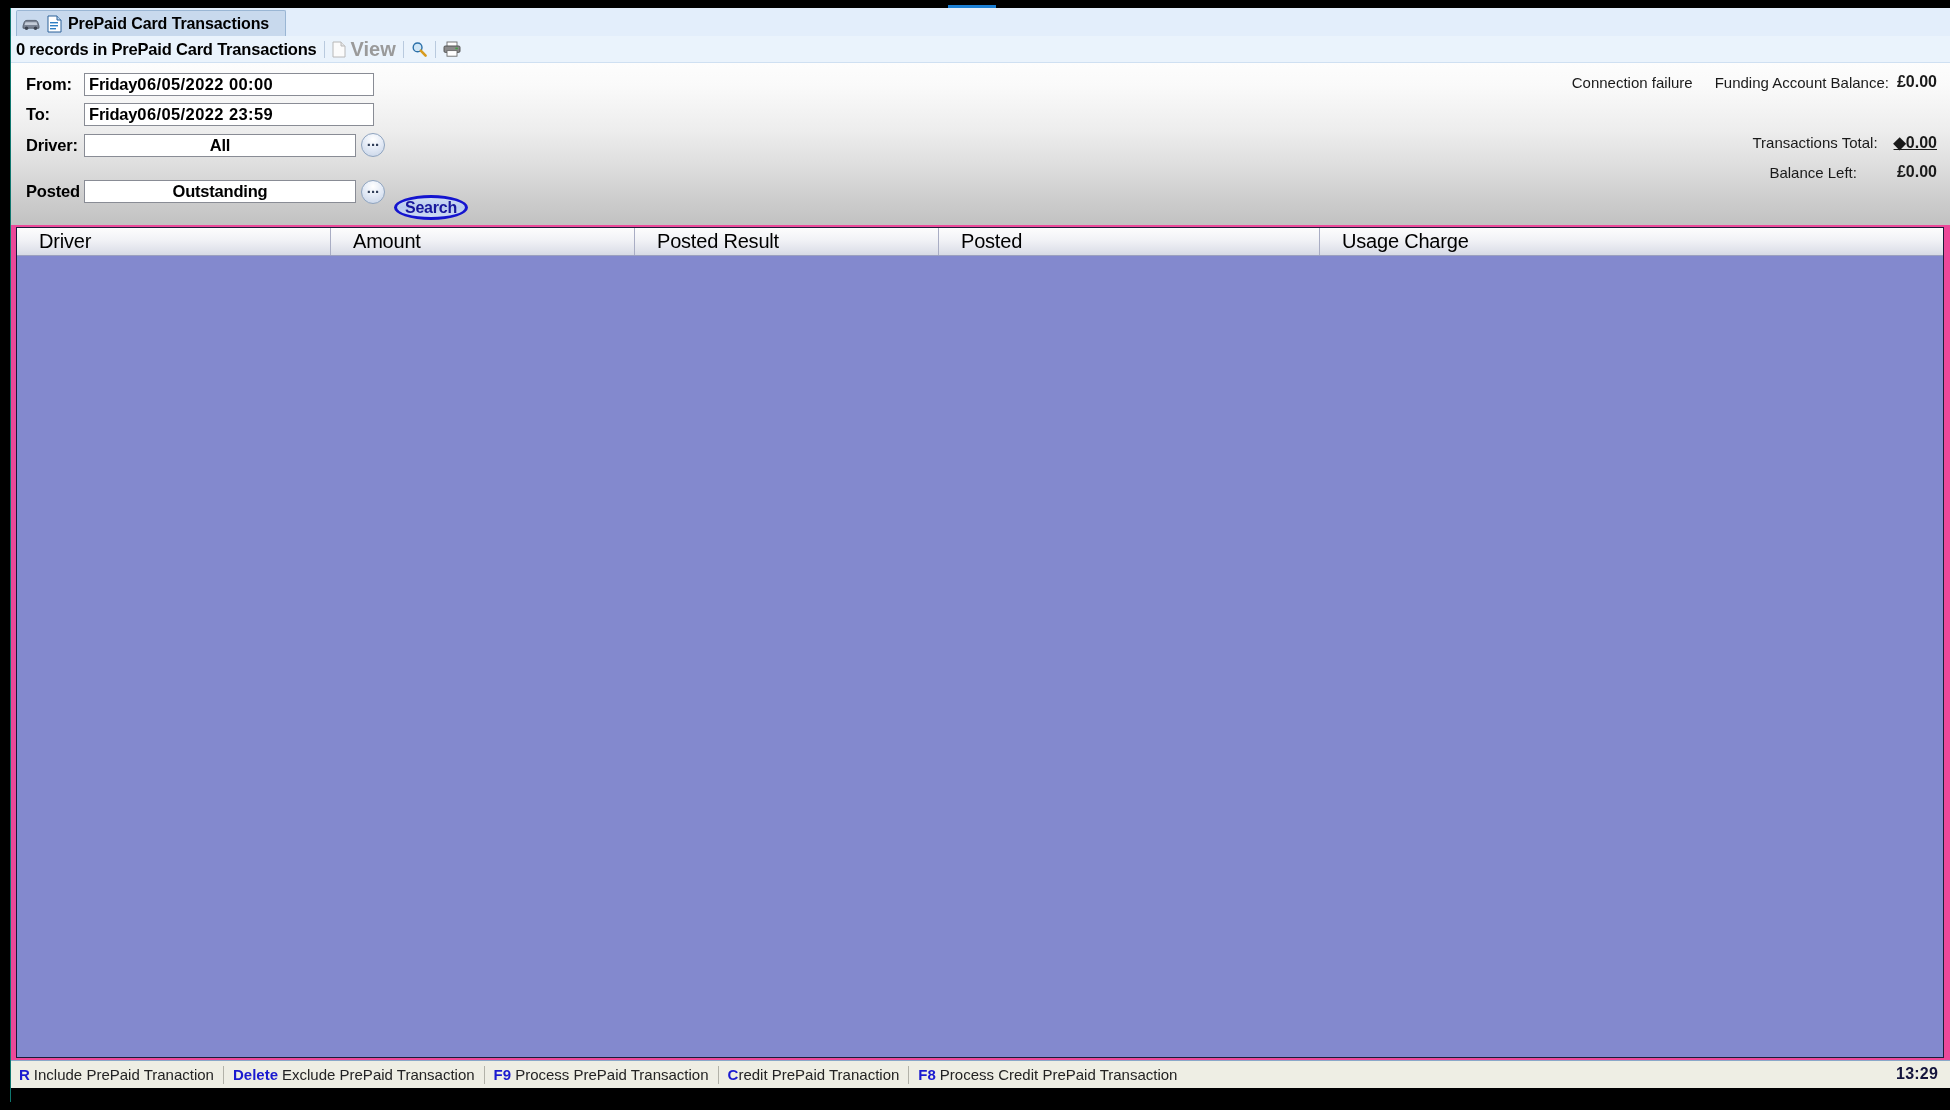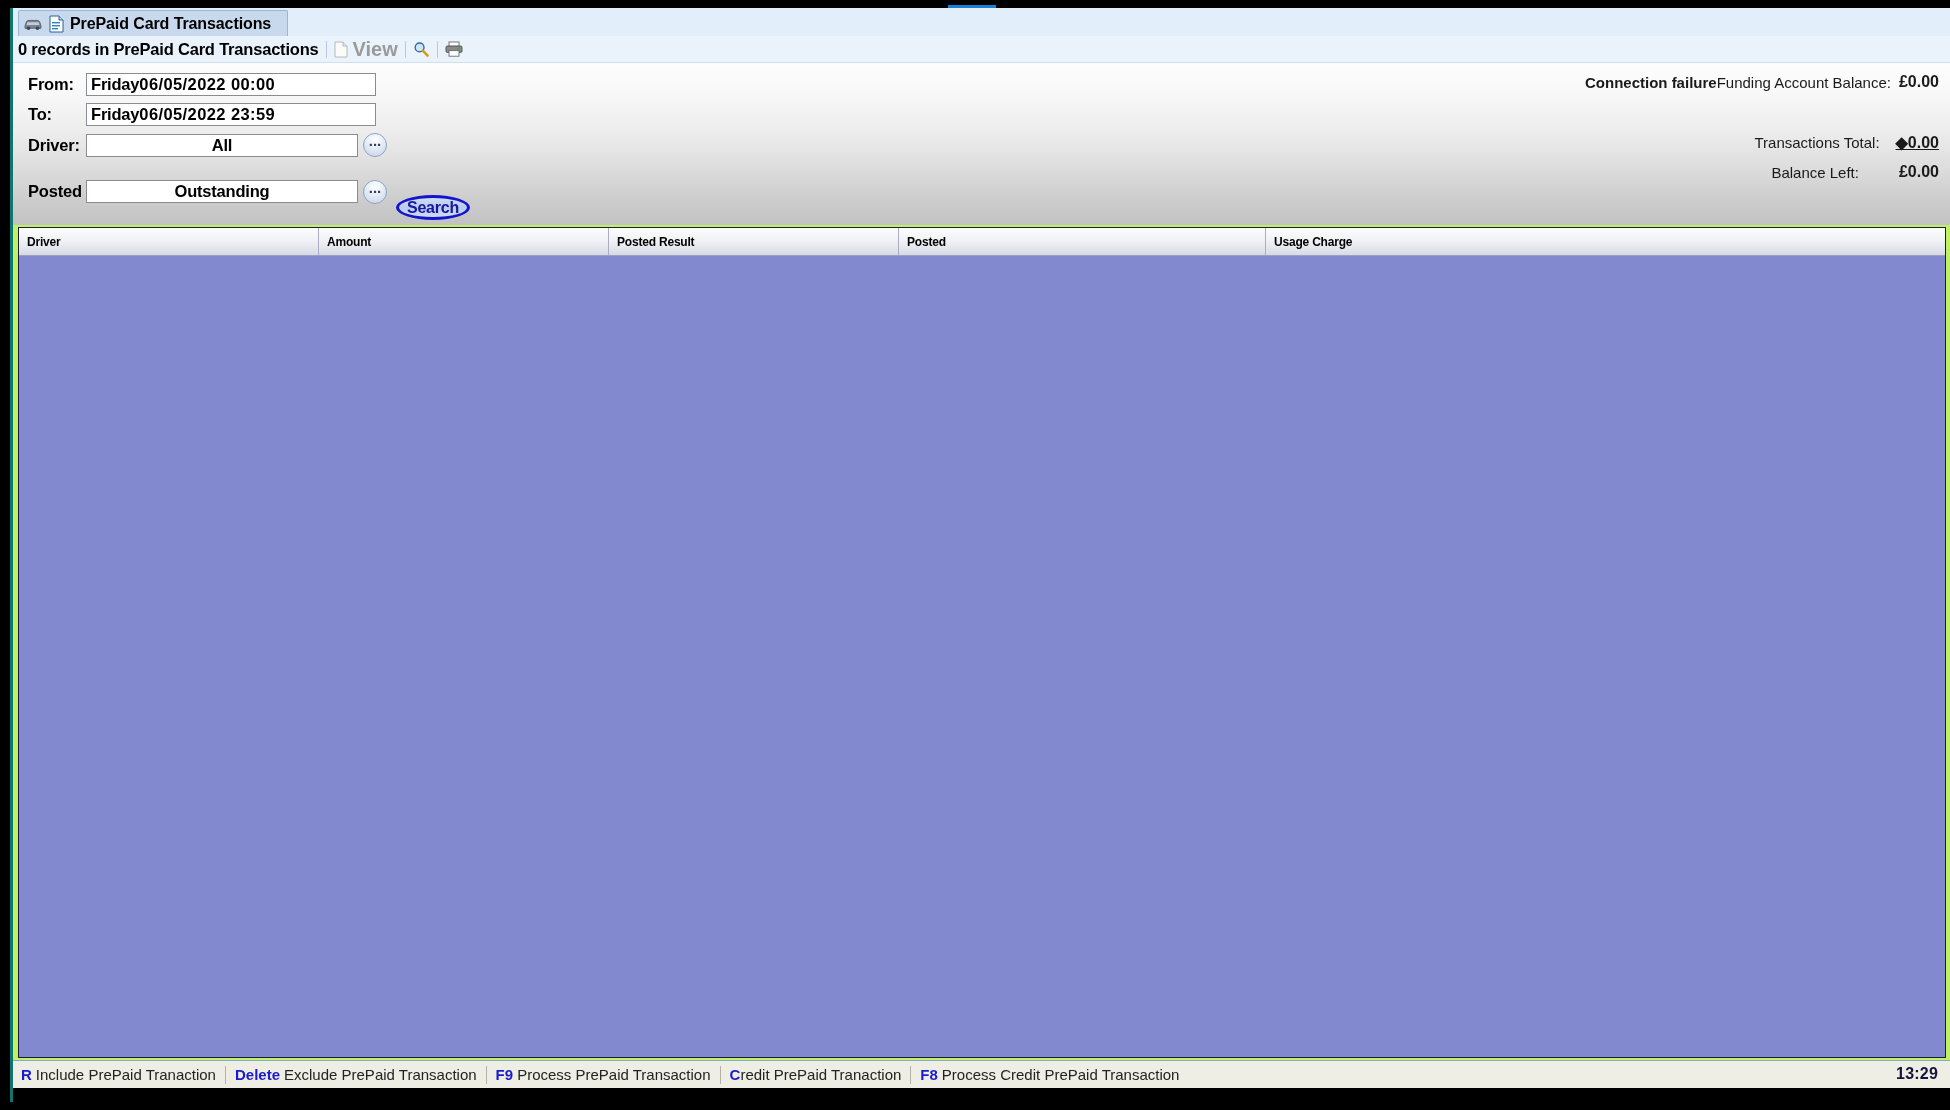--- a/index.html
+++ b/index.html
@@ -21,22 +21,22 @@
     position: absolute; left: 948px; top: 5px;
     width: 48px; height: 4px;
     background: #1b7fd4;
   }
 
   
   #window {
     position: absolute;
     left: 10px; top: 8px;
     width: 1940px; height: 1094px;
-    background: #bef264;
-    border-left: 3px solid #0f766e;
+    background: #ec4899;
+    border-left: 1px solid #0f766e;
   }
 
   
   #tabbar {
     position: absolute; left: 0; top: 0;
     width: 1940px; height: 28px;
     background: #e3eefb;
   }
   #tab-active {
     position: absolute; left: 5px; top: 2px;
@@ -160,25 +160,26 @@
   }
   #grid-head {
     height: 28px; width: 100%;
     display: flex;
     background: linear-gradient(to bottom, #fdfdfd 0%, #f1f2f6 45%, #e2e4ec 80%, #d7dae5 100%);
     border-bottom: 1px solid #9ba0bf;
   }
   .gcol {
     display: flex; align-items: center;
     padding-left: 8px;
-    font-size: 12px; font-weight: bold; color: #000;
+    font-size: 20px; font-weight: normal; color: #000;
     border-right: 1px solid #a9adc4;
     letter-spacing: -0.2px;
     height: 100%;
     flex: none;
+    margin-left: 14px;
   }
   .gcol:last-child { border-right: none; }
   #grid-body { width: 100%; height: calc(100% - 29px); background: #8389ce; }
 
   
   #statusbar {
     position: absolute; left: 0; top: 1052px;
     width: 1940px; height: 28px;
     background: #eeeee4;
     border-top: 1px solid #8aa8c8;
@@ -304,21 +305,21 @@
     <div class="frow" style="left:15px; top:100px;">
       <span class="flabel">Posted</span>
       <span class="ftext wide">
         <span>Outstanding</span>
       </span>
       <span class="ellipsis-btn">...</span>
       <span id="search-btn">Search</span>
     </div>
 
     <div class="sumrow" style="right:14px; top:10px;">
-      <span class="lbl" style="margin-right:0;font-weight:bold;">Connection failure</span>
+      <span class="lbl" style="margin-right:22px;">Connection failure</span>
       <span class="lbl">Funding Account Balance:</span>
       <span class="val" style="margin-left:8px;">£0.00</span>
     </div>
 
     <div class="sumrow" style="right:14px; top:70px;">
       <span class="lbl">Transactions Total:</span>
       <span class="val" style="margin-left:16px;text-decoration:underline;">◆0.00</span>
     </div>
 
     <div class="sumrow" style="right:14px; top:100px;">

